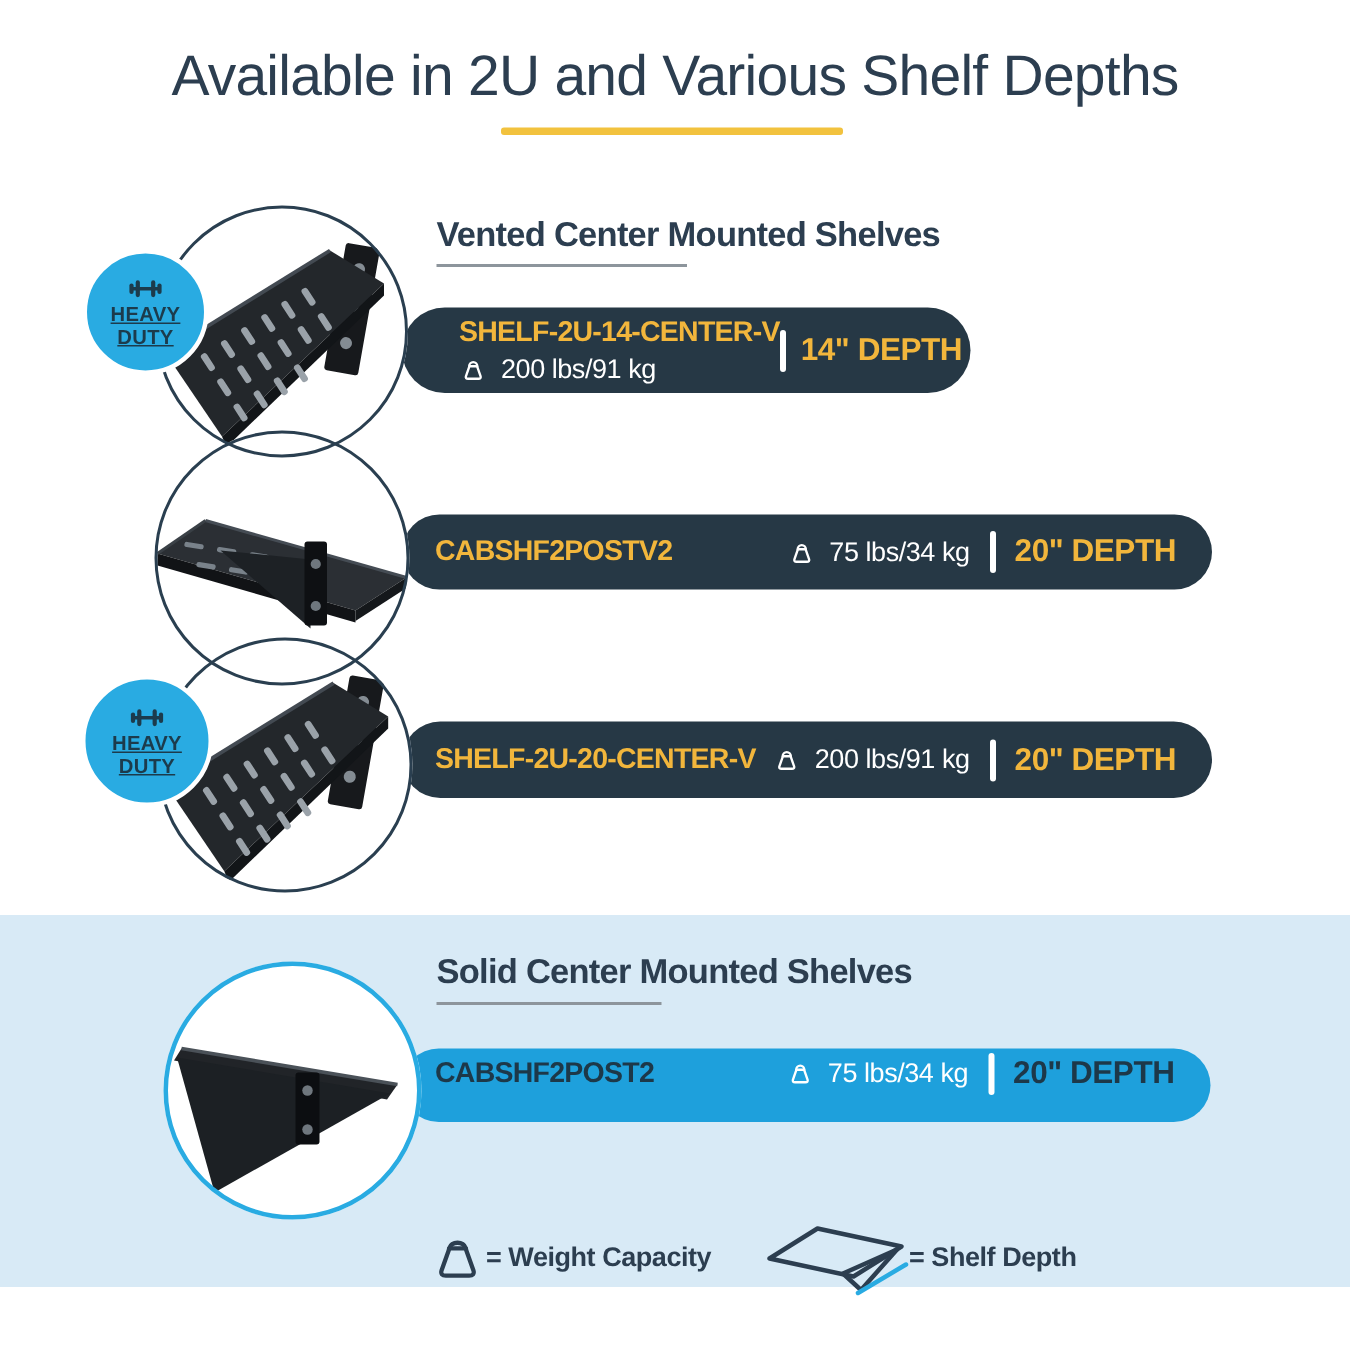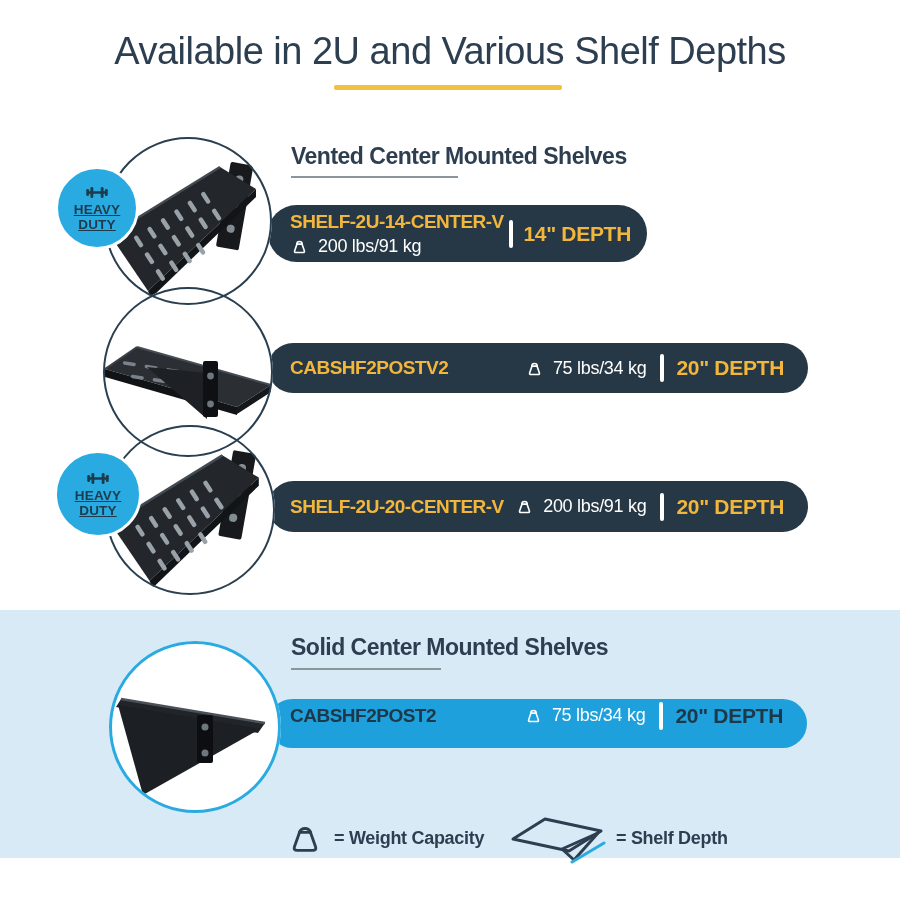--- a/index.html
+++ b/index.html
@@ -34,21 +34,21 @@
           background:#1EA0DC;}
   .model{font-size:19px;font-weight:bold;letter-spacing:-0.5px;color:#F2B63C;}
   .pill-4 .model{color:#1D3849;}
   .wgroup{display:flex;align-items:center;gap:9px;color:#ffffff;}
   .wtext{font-size:18px;color:#ffffff;letter-spacing:-0.3px;}
   .pipe{width:4px;height:28px;background:#ffffff;border-radius:2px;flex:0 0 auto;}
   .depth{font-size:21px;font-weight:bold;letter-spacing:-0.3px;color:#F2B63C;}
   .pill-4 .depth{color:#1D3849;}
   .spacer{flex:1 1 auto;}
   .p2gap{margin:0 12px 0 14px;}
-  .leftcol{display:flex;flex-direction:column;justify-content:center;}
+  .leftcol{display:flex;flex-direction:column;justify-content:center;margin-left:16px;}
   .leftcol .wgroup{margin-top:3px;}
   .rgroup{display:flex;align-items:center;gap:10px;}
 
   
   .cfill{background:#ffffff;border-radius:50%;overflow:hidden;z-index:3;}
   .cring{border-radius:50%;z-index:5;pointer-events:none;box-sizing:border-box;}
   .c1{left:104px;top:137px;width:168px;height:168px;}
   .c2{left:103px;top:287px;width:170px;height:170px;}
   .c3{left:105px;top:425px;width:170px;height:170px;}
   .c4{left:109px;top:641px;width:172px;height:172px;}
@@ -58,21 +58,21 @@
   
   .badge{background:#29ABE2;border:3px solid #ffffff;border-radius:50%;z-index:6;
          display:flex;flex-direction:column;align-items:center;justify-content:center;
          color:#1C3B4C;box-sizing:border-box;}
   .b1{left:55px;top:166px;width:84px;height:84px;}
   .b2{left:54px;top:450px;width:88px;height:88px;}
   .badge-line{font-size:13.5px;font-weight:bold;line-height:15px;letter-spacing:0.2px;text-decoration:underline;}
   .badge svg{margin-bottom:2px;}
 
   
-  .legend{display:flex;align-items:center;gap:10px;z-index:2;}
+  .legend{display:flex;align-items:center;z-index:2;}
   .legend-weight{left:286px;top:814px;height:48px;}
   .legend-depth{left:510px;top:814px;height:48px;}
   .legend-label{font-size:18px;font-weight:bold;letter-spacing:-0.3px;color:#2C3E50;}
 </style>
 </head>
 <body>
 
 <div class="canvas">
 
   <div class="abs blue-band"></div>

